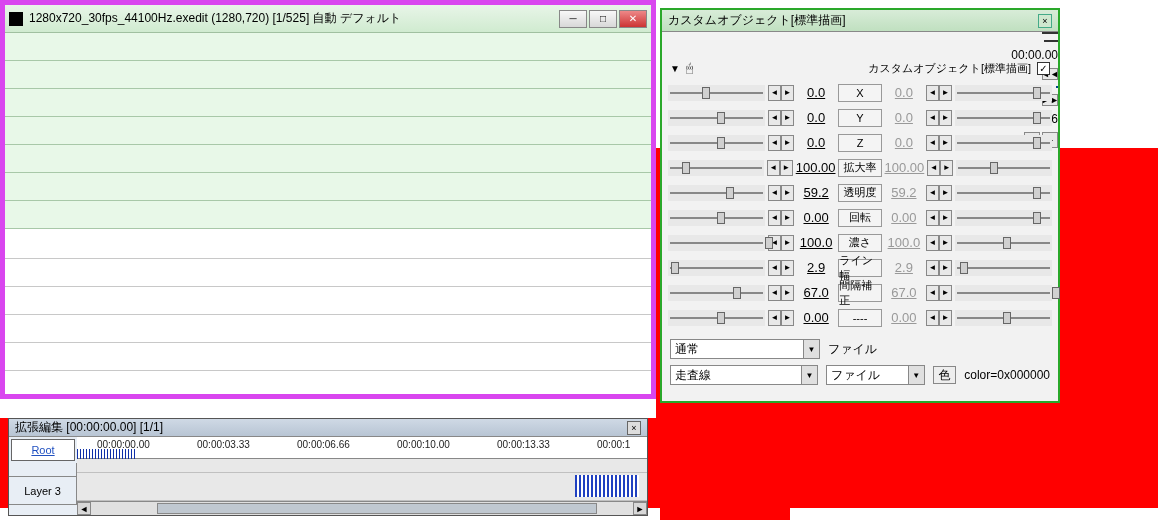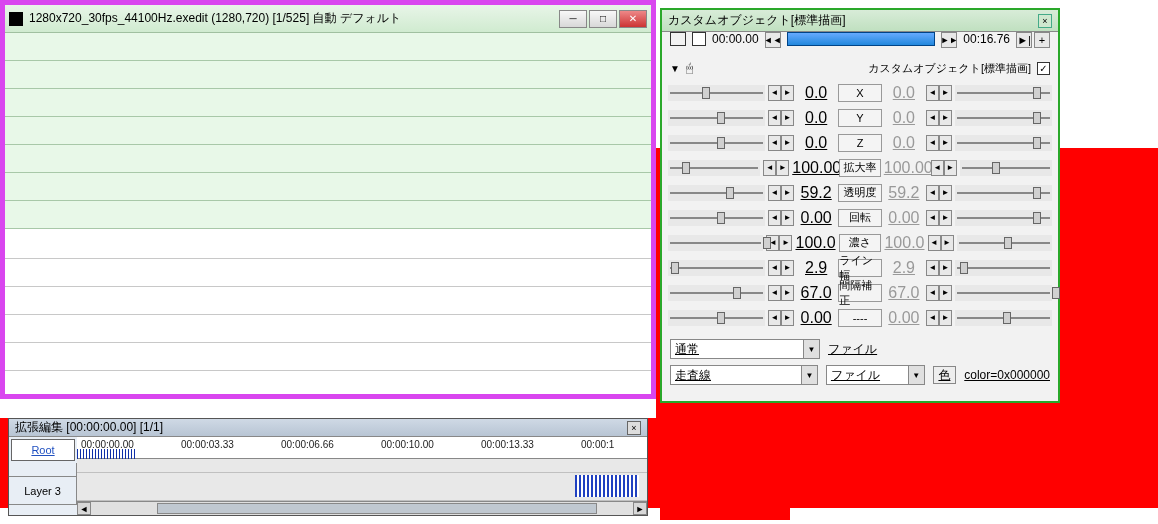--- a/index.html
+++ b/index.html
@@ -29,58 +29,58 @@
 .tlwin { position: absolute; left: 8px; top: 418px; width: 640px; height: 98px; border: 1px solid #555; background: #dde6ee; }
 .tltitle { height: 18px; background: linear-gradient(#cfd9e5,#b8c5d4); display: flex; align-items: center; padding: 0 6px; border-bottom: 1px solid #888; }
 .tltitle .x { margin-left: auto; width: 14px; height: 14px; border: 1px solid #666; background: #ddd; display: flex; align-items: center; justify-content: center; font-size: 9px; }
 .tlbody { display: flex; height: calc(100% - 18px); }
 .tlleft { width: 68px; background: #e8eef5; }
 .tlleft div { height: 28px; display: flex; align-items: center; justify-content: center; border-bottom: 1px solid #888; border-right: 1px solid #888; font-size: 11px; }
 .tlleft .root { background: #fff; color: #2050c0; border: 1px solid #666; margin: 2px; height: 22px; text-decoration: underline; }
 .tlright { flex: 1; position: relative; background: #fff; overflow: hidden; }
 .ruler { height: 22px; position: relative; border-bottom: 1px solid #888; }
 .ruler .hatch { position: absolute; left: 0; top: 12px; right: 0; height: 10px; background: repeating-linear-gradient(90deg,#1030a8 0 1px,transparent 1px 3px); width: 60px; }
-.ruler .ticks { position: absolute; left: 0; right: 0; top: 0; height: 22px; }
+.ruler .ticks { position: absolute; left: 16px; right: 0; top: 0; height: 22px; }
 .ruler .tick { position: absolute; top: 2px; font-size: 10px; color: #222; }
 .lane { height: 28px; position: relative; border-bottom: 1px solid #c0c0c0; background: #e8e8e8; }
 .clip { position: absolute; left: 0; top: 2px; height: 22px; width: 500px; background: #2040c0; color: #fff; display: flex; align-items: center; padding: 0 6px; font-size: 11px; border: 1px solid #102080; }
 .clipend { position: absolute; left: 498px; top: 2px; width: 64px; height: 22px; background: repeating-linear-gradient(90deg,#2040c0 0 2px,#fff 2px 4px); }
 .hscroll { position: absolute; left: 0; right: 0; bottom: 0; height: 14px; background: #e0e0e0; border-top: 1px solid #888; }
 .hscroll .thumb { position: absolute; left: 80px; top: 1px; width: 440px; height: 11px; background: #c0c8d0; border: 1px solid #888; }
 .hscroll .arr { position: absolute; top: 0; width: 14px; height: 13px; background: #d8d8d8; border: 1px solid #888; display: flex; align-items: center; justify-content: center; font-size: 9px; }
 
 
 .prop { position: absolute; left: 660px; top: 8px; width: 400px; height: 395px; border: 2px solid #2aa82a; background: #f2f2f2; }
 .ptitle { height: 22px; background: linear-gradient(#d8ecd8,#c0e0c0); display: flex; align-items: center; padding: 0 6px; border-bottom: 1px solid #888; }
 .ptitle .x { margin-left: auto; width: 14px; height: 14px; border: 1px solid #4a8; background: #cfe8cf; display: flex; align-items: center; justify-content: center; font-size: 9px; }
-.ptop { height: 26px; display: flex; align-items: flex-start; padding: 0 8px; gap: 6px; }
+.ptop { height: 26px; display: flex; align-items: flex-end; padding: 0 0; gap: 6px; flex-direction: column; }
 .ptop .cam { width: 16px; height: 14px; border: 1px solid #333; position: relative; }
 .ptop .doc { width: 14px; height: 14px; border: 1px solid #333; background: #fff; }
 .ptop .time { font-size: 12px; }
 .ptop .seekbtn { width: 16px; height: 16px; border: 1px solid #888; background: #e8e8e8; display: flex; align-items: center; justify-content: center; font-size: 9px; }
 .ptop .seekbar { flex: 1; height: 14px; background: linear-gradient(#6af,#28d); border: 1px solid #048; position: relative; }
 .ptop .endbtns { display: flex; gap: 2px; }
 .ptop .sq { width: 16px; height: 16px; border: 1px solid #888; background: #e8e8e8; display: flex; align-items: center; justify-content: center; font-size: 11px; }
 .psub { height: 20px; display: flex; align-items: center; padding: 0 8px; gap: 6px; }
 .psub .tri { font-size: 10px; }
 .psub .label { margin-left: auto; font-size: 11px; }
 .psub .chk { width: 13px; height: 13px; border: 1px solid #333; background: #fff; display: flex; align-items: center; justify-content: center; font-size: 10px; }
 
 .params { padding: 2px 6px; }
 .prow { height: 25px; display: flex; align-items: center; gap: 3px; }
 .slider { width: 112px; height: 16px; position: relative; background: #e8e8e8; }
 .slider .track { position: absolute; left: 2px; right: 2px; top: 7px; height: 2px; background: #888; }
 .slider .thumb { position: absolute; top: 2px; width: 8px; height: 12px; background: #d0d0d0; border: 1px solid #666; }
 .spin { display: flex; }
 .spin .b { width: 13px; height: 16px; border: 1px solid #888; background: #e8e8e8; display: flex; align-items: center; justify-content: center; font-size: 8px; }
-.val { width: 44px; text-align: center; font-size: 16px; text-decoration: underline; }
+.val { width: 44px; text-align: center; font-size: 13px; text-decoration: underline; }
 .val.gray { color: #999; }
 .pname { width: 50px; height: 18px; border: 1px solid #999; background: #f4f4f4; display: flex; align-items: center; justify-content: center; font-size: 11px; }
 
-.pbot { padding: 4px 8px; text-decoration: underline; }
+.pbot { padding: 4px 8px; }
 .pbot .row { display: flex; align-items: center; gap: 8px; height: 26px; }
 .sel { height: 20px; border: 1px solid #888; background: #fff; display: flex; align-items: center; padding: 0 4px; position: relative; }
 .sel .dd { position: absolute; right: 0; top: 0; width: 16px; height: 100%; background: #e0e0e0; border-left: 1px solid #888; display: flex; align-items: center; justify-content: center; font-size: 8px; }
 
 
 .redsq { position: absolute; left: 660px; top: 395px; width: 130px; height: 125px; background: #ff0000; }
 </style>
 </head>
 <body>
 

